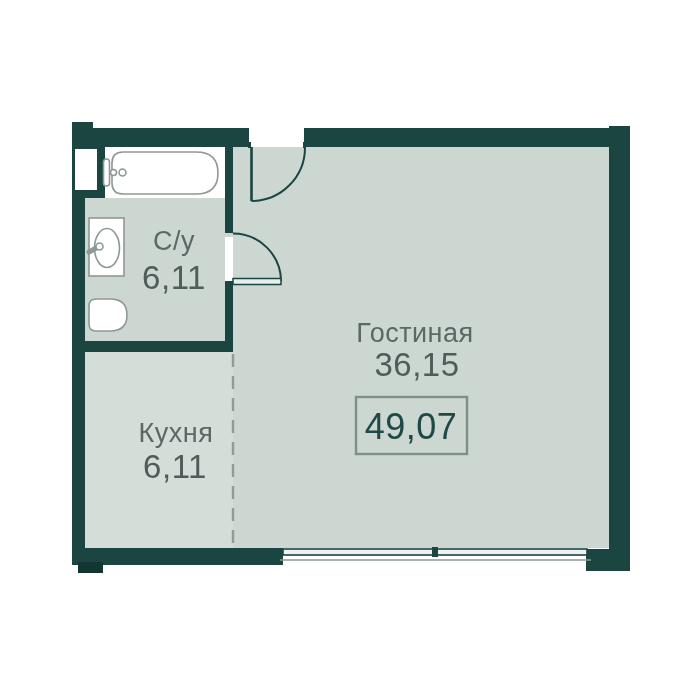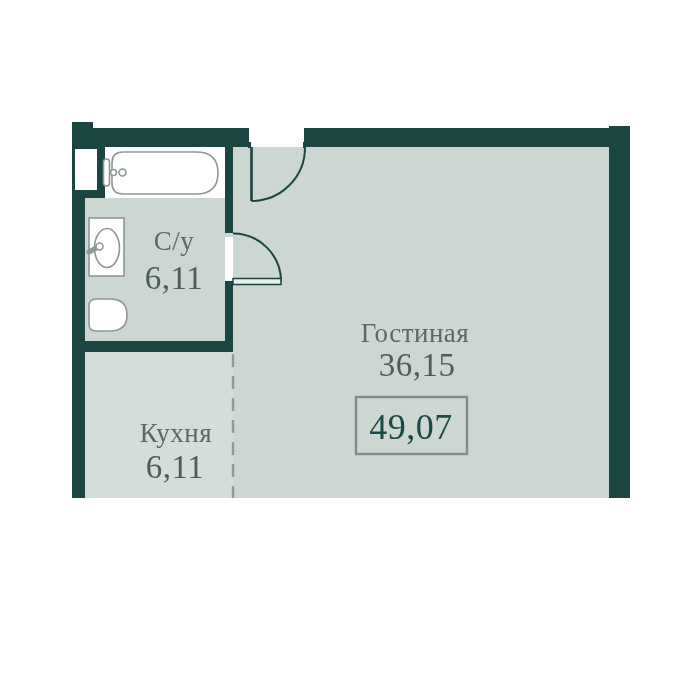--- a/index.html
+++ b/index.html
@@ -1,17 +1,17 @@
 <!DOCTYPE html>
 <html style="--wall: #1a4541; --shadow: #123732; --floor: #cdd7d2; --floor-kitchen: #d4ddd8; --white: #ffffff; --fixture: #8e9894; --label: #5c6865; --number: #4f5c59; --accent: #1e4a46; --dash: #8f9c98; --box-border: #7f8e8a;"><head>
 <meta charset="utf-8">
 <style>
   html,body{margin:0;padding:0;background:#ffffff;}
-  .canvas{position:relative;width:700px;height:498px;background:var(--white,#fff);overflow:hidden;
-          font-family:Liberation Serif, serif;}
+  .canvas{position:relative;width:700px;height:700px;background:var(--white,#fff);overflow:hidden;
+          font-family:Liberation Sans, sans-serif;}
   svg{position:absolute;left:0;top:0;}
   .wall{fill:var(--wall);}
   .wall-shadow{fill:var(--shadow);}
   .floor{fill:var(--floor);}
   .floor-kitchen{fill:var(--floor-kitchen);}
   .white{fill:var(--white);}
   .glazing{fill:#eef2f0;stroke:var(--wall);stroke-width:1.6;}
   .sill{stroke:var(--fixture);stroke-width:1.4;fill:none;}
   .fixture{fill:var(--white);stroke:var(--fixture);stroke-width:1.6;}
   .door-arc{stroke:var(--wall);stroke-width:2;fill:none;}

